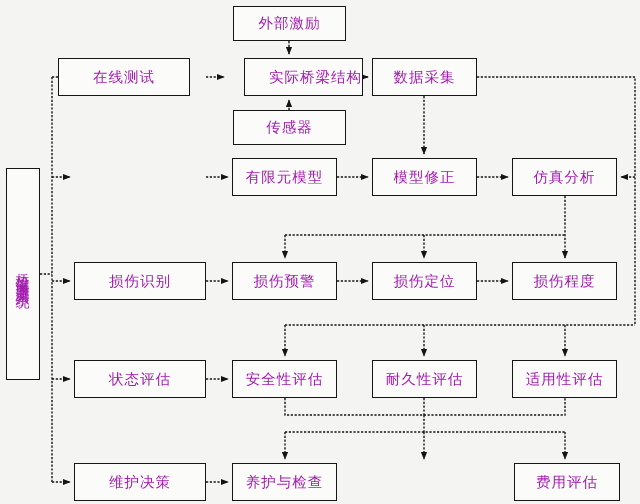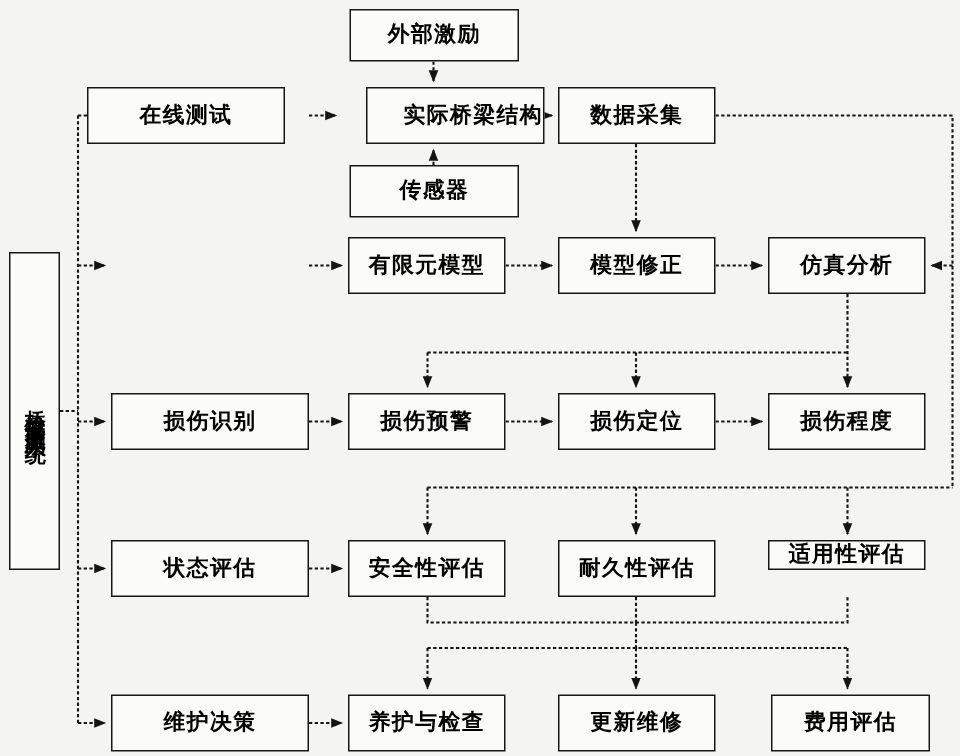--- a/index.html
+++ b/index.html
@@ -11,26 +11,25 @@
     overflow:hidden;
   }
   svg#wires{position:absolute;left:0;top:0;width:640px;height:504px;}
   .node{
     position:absolute;
     box-sizing:border-box;
     background:#fbfbfa;
     border:1.5px solid #161616;
     display:flex;align-items:center;justify-content:center;
     text-align:center;
-    color:#000000;
+    color:#a21caf;
     font-size:14.5px;
     letter-spacing:1px;
     line-height:1.15;
     z-index:3;
-    font-weight:bold;
   }
   .node.vertical{
     writing-mode:vertical-rl;
     text-orientation:upright;
     letter-spacing:3px;
     font-size:14px;
     padding:4px 0;
   }
   .node .label{pointer-events:none;}
 </style>
@@ -142,28 +141,25 @@
     </div>
     <div class="node" style="left: 372px; top: 158px; width: 105px; height: 38px;">
       <span class="label">模型修正</span>
     </div>
     <div class="node" style="left: 372px; top: 262px; width: 105px; height: 38px;">
       <span class="label">损伤定位</span>
     </div>
     <div class="node" style="left: 372px; top: 360px; width: 105px; height: 38px;">
       <span class="label">耐久性评估</span>
     </div>
-    <div class="node" style="left: 372px; top: 463px; width: 105px; height: 38px;">
-      <span class="label">更新维修</span>
-    </div>
     <div class="node" style="left: 512px; top: 158px; width: 105px; height: 38px;">
       <span class="label">仿真分析</span>
     </div>
     <div class="node" style="left: 512px; top: 262px; width: 105px; height: 38px;">
       <span class="label">损伤程度</span>
     </div>
-    <div class="node" style="left: 512px; top: 360px; width: 105px; height: 20px;">
+    <div class="node" style="left: 512px; top: 360px; width: 105px; height: 38px;">
       <span class="label">适用性评估</span>
     </div>
     <div class="node" style="left: 514px; top: 463px; width: 106px; height: 38px;">
       <span class="label">费用评估</span>
     </div>
   </div>
 
 </body></html>

